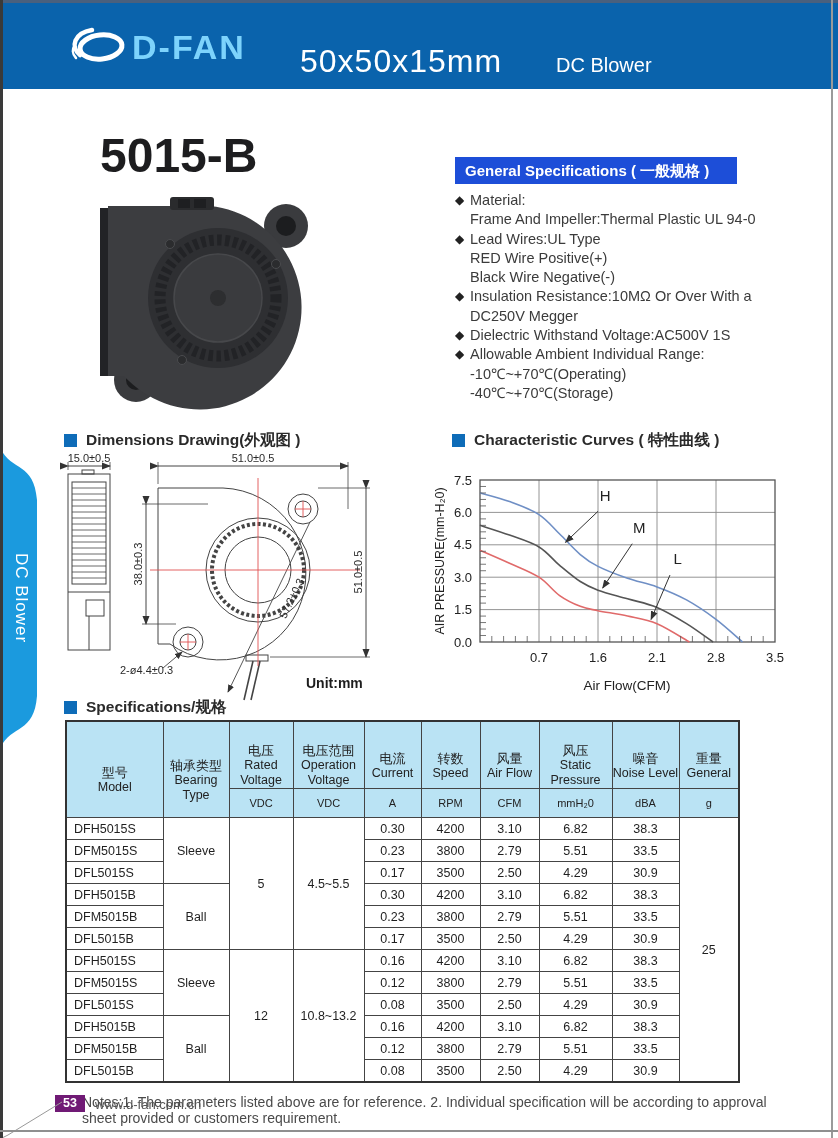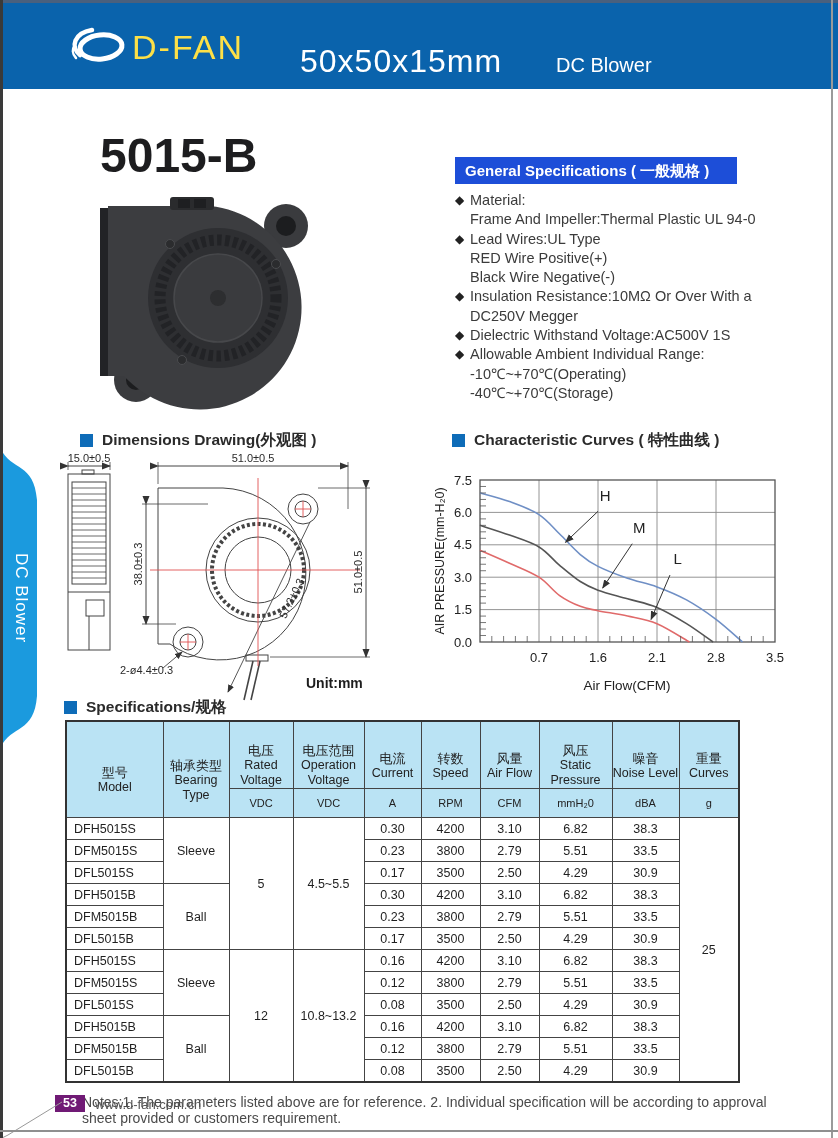--- a/index.html
+++ b/index.html
@@ -10,21 +10,21 @@
   }
   
   .top-rule{position:absolute;left:0;top:0;width:100%;height:3px;background:#49607e;}
   .left-rule{position:absolute;left:0;top:0;width:3px;height:100%;background:#3a3a3a;}
   .right-rule{position:absolute;right:5px;top:0;width:2px;height:100%;background:#9a9a9a;}
   .bottom-rule{position:absolute;left:0;top:1130px;width:100%;height:2px;background:#8f8f8f;}
 
   
   .header{position:absolute;left:0;top:3px;width:100%;height:86px;background:#0a63ac;}
   .logo{position:absolute;left:70px;top:22px;display:flex;align-items:center;gap:4px;}
-  .brand{color:#fde047;font-size:34px;font-weight:normal;letter-spacing:2px;}
+  .brand{color:#7dd3fc;font-size:34px;font-weight:bold;letter-spacing:2px;}
   .size-text{position:absolute;left:300px;top:40px;color:#fff;font-size:32px;font-weight:500;letter-spacing:1px;}
   .ptype-text{position:absolute;left:556px;top:51px;color:#fff;font-size:20px;font-weight:500;}
 
   
   .page-title{position:absolute;left:100px;top:128px;font-size:48px;font-weight:600;color:#1d1d1f;}
   .photo-wrap{position:absolute;left:78px;top:188px;width:268px;height:228px;}
 
   
   .gs-bar{position:absolute;left:455px;top:157px;width:282px;height:27px;background:#1d4ed8;
           color:#fff;font-size:15px;font-weight:bold;line-height:27px;padding-left:10px;box-sizing:border-box;}
@@ -155,21 +155,21 @@
         <span>Allowable Ambient Individual Range:</span>
       </div>
       <div class="gs-line cont">
         <span>-10℃~+70℃(Operating)</span>
       </div>
       <div class="gs-line cont">
         <span>-40℃~+70℃(Storage)</span>
       </div>
     </div>
 
-  <div class="section-head" style="left:80px;top:430px;">
+  <div class="section-head" style="left:64px;top:430px;">
     <span class="sq"></span>
     <span>Dimensions Drawing(外观图 )</span>
   </div>
   <div class="section-head" style="left:452px;top:430px;">
     <span class="sq"></span>
     <span>Characteristic Curves ( 特性曲线 )</span>
   </div>
   <div class="section-head" style="left:64px;top:697px;">
     <span class="sq"></span>
     <span>Specifications/规格</span>
@@ -411,21 +411,21 @@
             <div class="zh">风压</div>
             <div class="en">Static</div>
             <div class="en">Pressure</div>
           </th>
           <th>
             <div class="zh">噪音</div>
             <div class="en">Noise Level</div>
           </th>
           <th>
             <div class="zh">重量</div>
-            <div class="en">Curves</div>
+            <div class="en">General</div>
           </th>
         </tr>
         <tr class="h2row">
           <th>VDC</th>
           <th>VDC</th>
           <th>A</th>
           <th>RPM</th>
           <th>CFM</th>
           <th>mmH₂0</th>
           <th>dBA</th>

